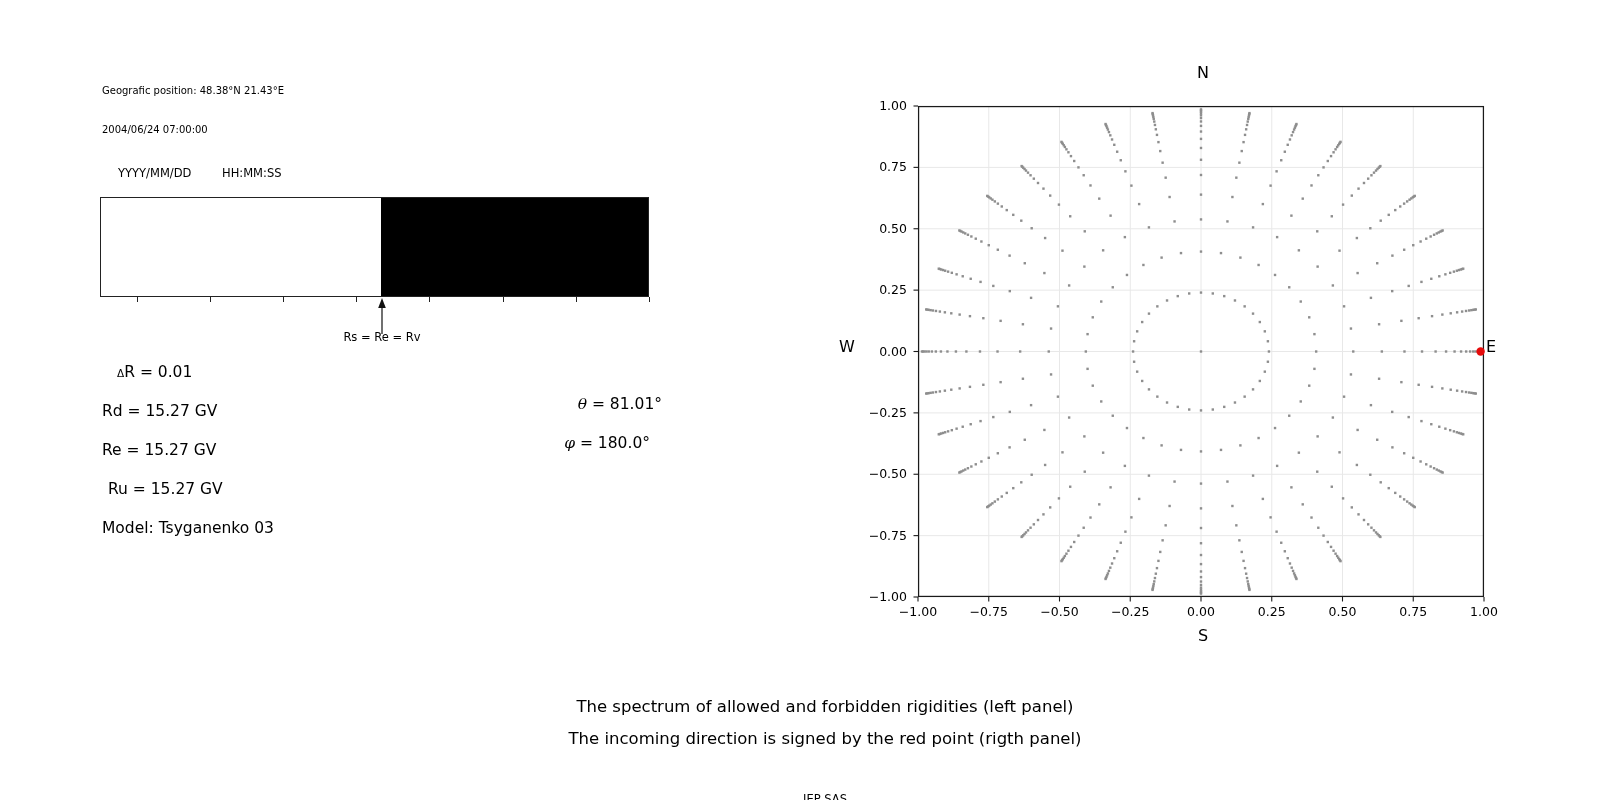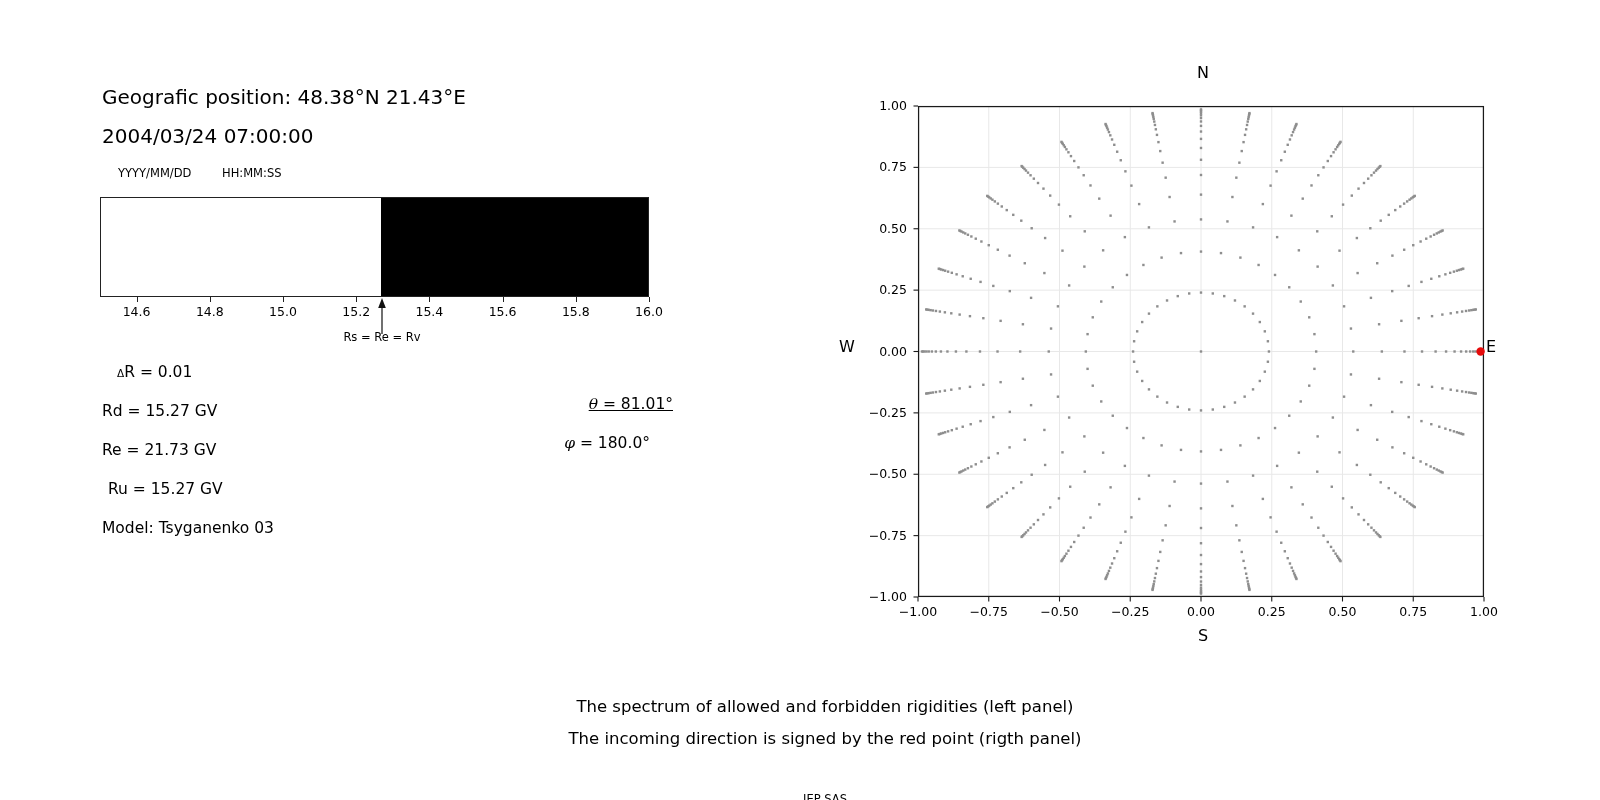--- a/index.html
+++ b/index.html
@@ -1,19 +1,19 @@
 <!DOCTYPE html>
 <html><head>
 <meta charset="utf-8">
 <style>
   html,body{margin:0;padding:0;background:#fff;}
   .canvas{position:relative;width:1600px;height:800px;background:#fff;overflow:hidden;
           font-family:"DejaVu Sans",sans-serif;color:#000;}
   .abs{position:absolute;}
-  .t16{font-size:20px;}
+  .t16{font-size:10px;}
   .t11{font-size:11.5px;}
   .t15{font-size:15.5px;}
   .t17{font-size:17.5px;}
   .tcap{font-size:16.5px;}
   .sym{font-family:"DejaVu Serif",serif;font-style:italic;}
   .small-delta{font-size:10.5px;}
   
   #bar-chart{left:100px;top:197px;width:549px;height:100px;border:1.2px solid #222;
              background:#fff;box-sizing:border-box;}
   #bar-black{position:absolute;top:0;right:0;height:100%;background:#000;}
@@ -30,65 +30,55 @@
   .caption-line{left:0;width:1570px;text-align:center;margin-left:40px;}
   .right-col{text-align:right;margin-top:32px;}
 </style>
 </head>
 <body>
 
 <div class="canvas">
 
   <div class="abs t16" style="left:102px;top:85px;">Geografic position: 48.38°N 21.43°E</div>
 
-  <div class="abs t16" style="left:102px;top:124px;">2004/03/24 07:00:00</div>
+  <div class="abs t16" style="left:102px;top:124px;">2004/06/24 07:00:00</div>
 
   <div class="abs t11" style="left:118px;top:166px;">YYYY/MM/DD</div>
   <div class="abs t11" style="left:222px;top:166px;">HH:MM:SS</div>
 
   <div class="abs t17 right-col" style="left:349px;top:163px;width:300px;">Direction ID: 487</div>
 
   <div class="abs" id="bar-chart">
     <div id="bar-black" style="width: 267.18px;"></div>
   </div>
   <div class="abs" id="bar-ticks">
       <div class="tick" style="left: 36.6px;"></div>
       <div class="tick" style="left: 109.8px;"></div>
       <div class="tick" style="left: 183px;"></div>
       <div class="tick" style="left: 256.2px;"></div>
       <div class="tick" style="left: 329.4px;"></div>
       <div class="tick" style="left: 402.6px;"></div>
       <div class="tick" style="left: 475.8px;"></div>
       <div class="tick" style="left: 549px;"></div>
     </div>
-  <div class="abs" id="bar-labels">
-      <div class="lbl" style="left: 36.6px;">14.6</div>
-      <div class="lbl" style="left: 109.8px;">14.8</div>
-      <div class="lbl" style="left: 183px;">15.0</div>
-      <div class="lbl" style="left: 256.2px;">15.2</div>
-      <div class="lbl" style="left: 329.4px;">15.4</div>
-      <div class="lbl" style="left: 402.6px;">15.6</div>
-      <div class="lbl" style="left: 475.8px;">15.8</div>
-      <div class="lbl" style="left: 549px;">16.0</div>
-    </div>
 
   <svg class="abs" style="left:372px;top:298px;" width="20" height="38">
     <line x1="10" y1="36" x2="10" y2="7" stroke="#111" stroke-width="1.2"></line>
     <polygon points="10,0 6.2,10 13.8,10" fill="#111"></polygon>
   </svg>
   <div class="abs" id="rs-note">Rs = Re = Rv</div>
 
   <div class="abs t15" style="left:102px;top:363px;margin-left:15px;"><span class="small-delta">Δ</span><span>R = 0.01</span></div>
 
   <div class="abs t15" style="left:102px;top:402px;text-align:center;">Rd = 15.27 GV</div>
-  <div class="abs t15" style="left:102px;top:441px;">Re = 21.73 GV</div>
+  <div class="abs t15" style="left:102px;top:441px;">Re = 15.27 GV</div>
   <div class="abs t15" style="left:108px;top:480px;">Ru = 15.27 GV</div>
   <div class="abs t15" style="left:102px;top:519px;">Model: Tsyganenko 03</div>
 
-  <div class="abs t15 right-col" style="left:473px;top:363px;width:200px;text-decoration:underline;"><span class="sym">θ</span><span> = 81.01°</span></div>
+  <div class="abs t15 right-col" style="left:462px;top:363px;width:200px;"><span class="sym">θ</span><span> = 81.01°</span></div>
 
   <div class="abs t15 right-col" style="left:450px;top:402px;width:200px;"><span class="sym">φ</span><span> = 180.0°</span></div>
 
   <div class="abs compass" style="left:1193px;top:63px;width:20px;text-align:center;">N</div>
   <div class="abs compass" style="left:1193px;top:626px;width:20px;text-align:center;">S</div>
   <div class="abs compass" style="left:832px;top:337px;width:30px;text-align:center;">W</div>
   <div class="abs compass" style="left:1476px;top:337px;width:30px;text-align:center;">E</div>
 
   <svg class="abs" id="scatter" width="566" height="491">
       <line x1="0" y1="0" x2="0" y2="491" stroke="#e8e8e8" stroke-width="1"></line>

